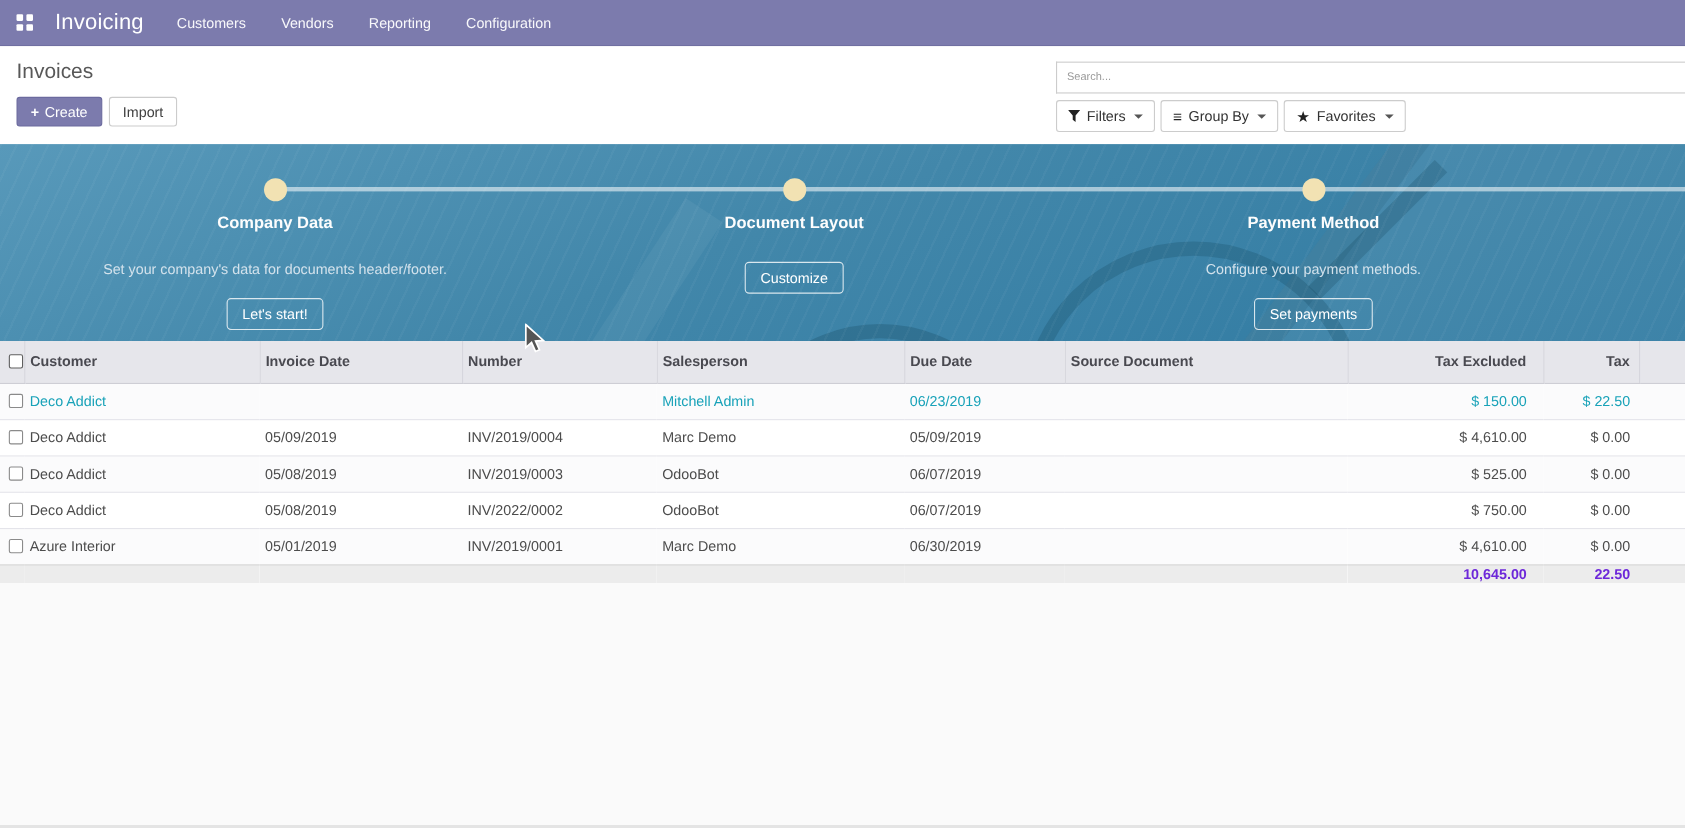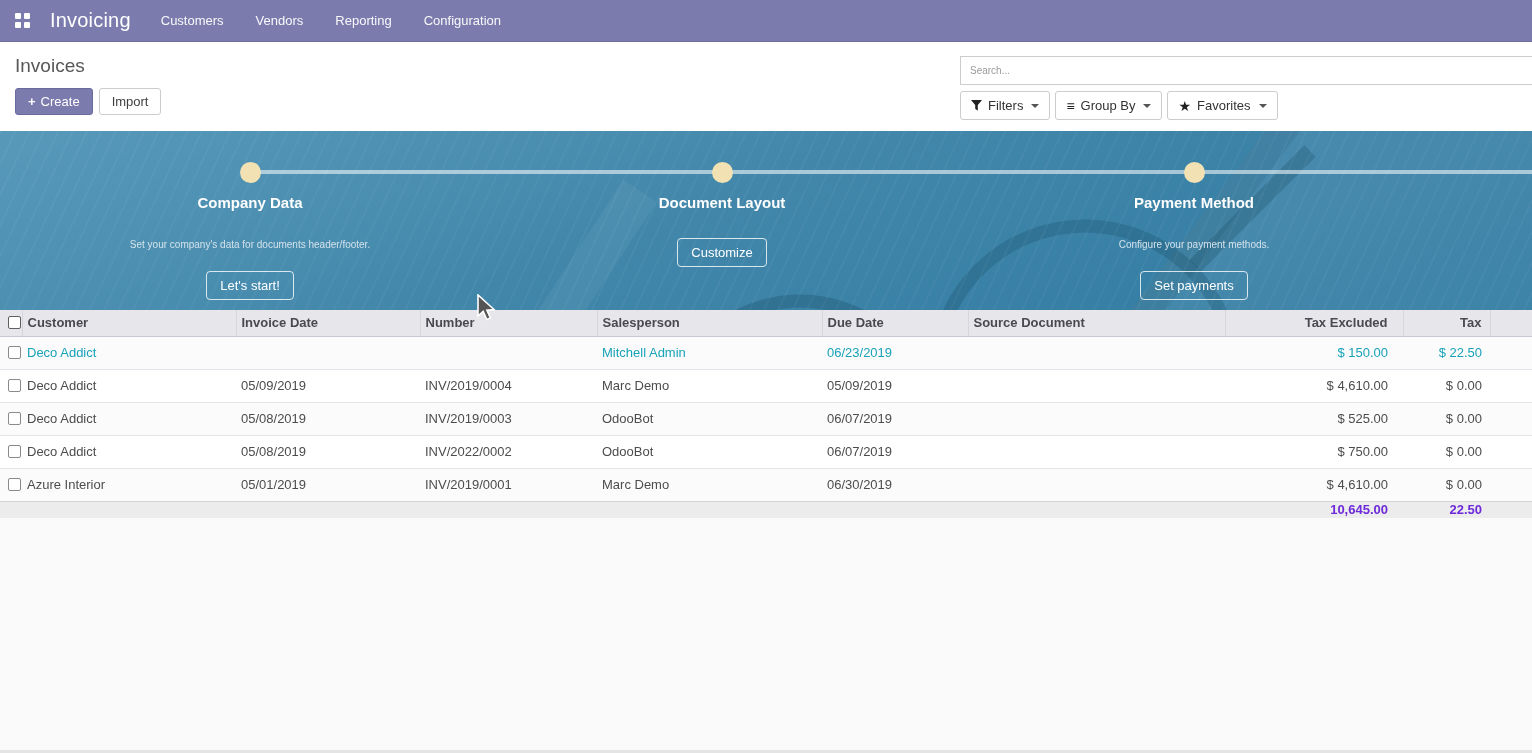--- a/index.html
+++ b/index.html
@@ -38,26 +38,26 @@
   
   .banner { position:relative; height:179px; overflow:hidden;
     background:linear-gradient(160deg,#5899ba 0%,#4287aa 45%,#2f7aa2 100%); }
   .banner .stripes { position:absolute; inset:0;
     background:repeating-linear-gradient(115deg, rgba(255,255,255,.035) 0 2px, rgba(0,0,0,0) 2px 13px); }
   .banner svg.decor { position:absolute; inset:0; }
   .progress-line { position:absolute; top:39px; left:250px; right:0; height:4px; background:rgba(255,255,255,.55); }
   .dot { position:absolute; top:31px; width:21px; height:21px; border-radius:50%; background:#f2e2b3; }
   .step { position:absolute; top:63px; width:340px; text-align:center; color:#fff; }
   .step-title { font-size:15px; font-weight:bold; color:#fdfdfd; margin-bottom:10px; }
-  .step-desc { font-size:10px; color:#d3e2ec; line-height:19px;margin-top:24px; }
+  .step-desc { font-size:13px; color:#d3e2ec; line-height:19px;margin-top:24px; }
   .step-btn { display:inline-block; margin-top:17px; background:transparent; border:1px solid rgba(255,255,255,.8); color:#fff; border-radius:4px; padding:6px 13px; font-size:13px; cursor:pointer; font-family:inherit; }
 
   
   table.o-list { width:1532px; border-collapse:collapse; table-layout:fixed; background:#fff; }
-  .o-list thead th { height:26px; background:#e6e6eb; border-bottom:1px solid #c9c9d1; border-left:1px solid #d6d6dd; font-size:13px; font-weight:bold; color:#494950; text-align:left; padding:0 5px; }
+  .o-list thead th { height:38px; background:#e6e6eb; border-bottom:1px solid #c9c9d1; border-left:1px solid #d6d6dd; font-size:13px; font-weight:bold; color:#494950; text-align:left; padding:0 5px; }
   .o-list thead th:first-child { border-left:none; }
   .o-list td { height:33px; border-top:1px solid #e4e4ea; padding:0 5px; font-size:13px; color:#4c4c4c; overflow:hidden; white-space:nowrap; }
   .o-list tbody tr:nth-child(odd) td { background:#fbfbfc; }
   .o-list tbody tr:nth-child(even) td { background:#ffffff; }
   .o-list td.num, .o-list th.num { text-align:right; }
   .o-list th.col-taxexc, .o-list td.col-taxexc { padding-right:15px; }
   .o-list th.col-tax, .o-list td.col-tax { padding-right:8px; }
   .o-list tr.draft td { color:#18a2b8; }
   .o-list tfoot td { height:17px; background:#ececec; border-top:1px solid #d4d4d4; font-weight:bold; color:#6d28d9; }
   .cb { appearance:none; -webkit-appearance:none; width:13px; height:13px; border:1px solid #8a8a8a; border-radius:2px; background:#fff; margin:2px 0 0 3px; display:inline-block; cursor:pointer; }

